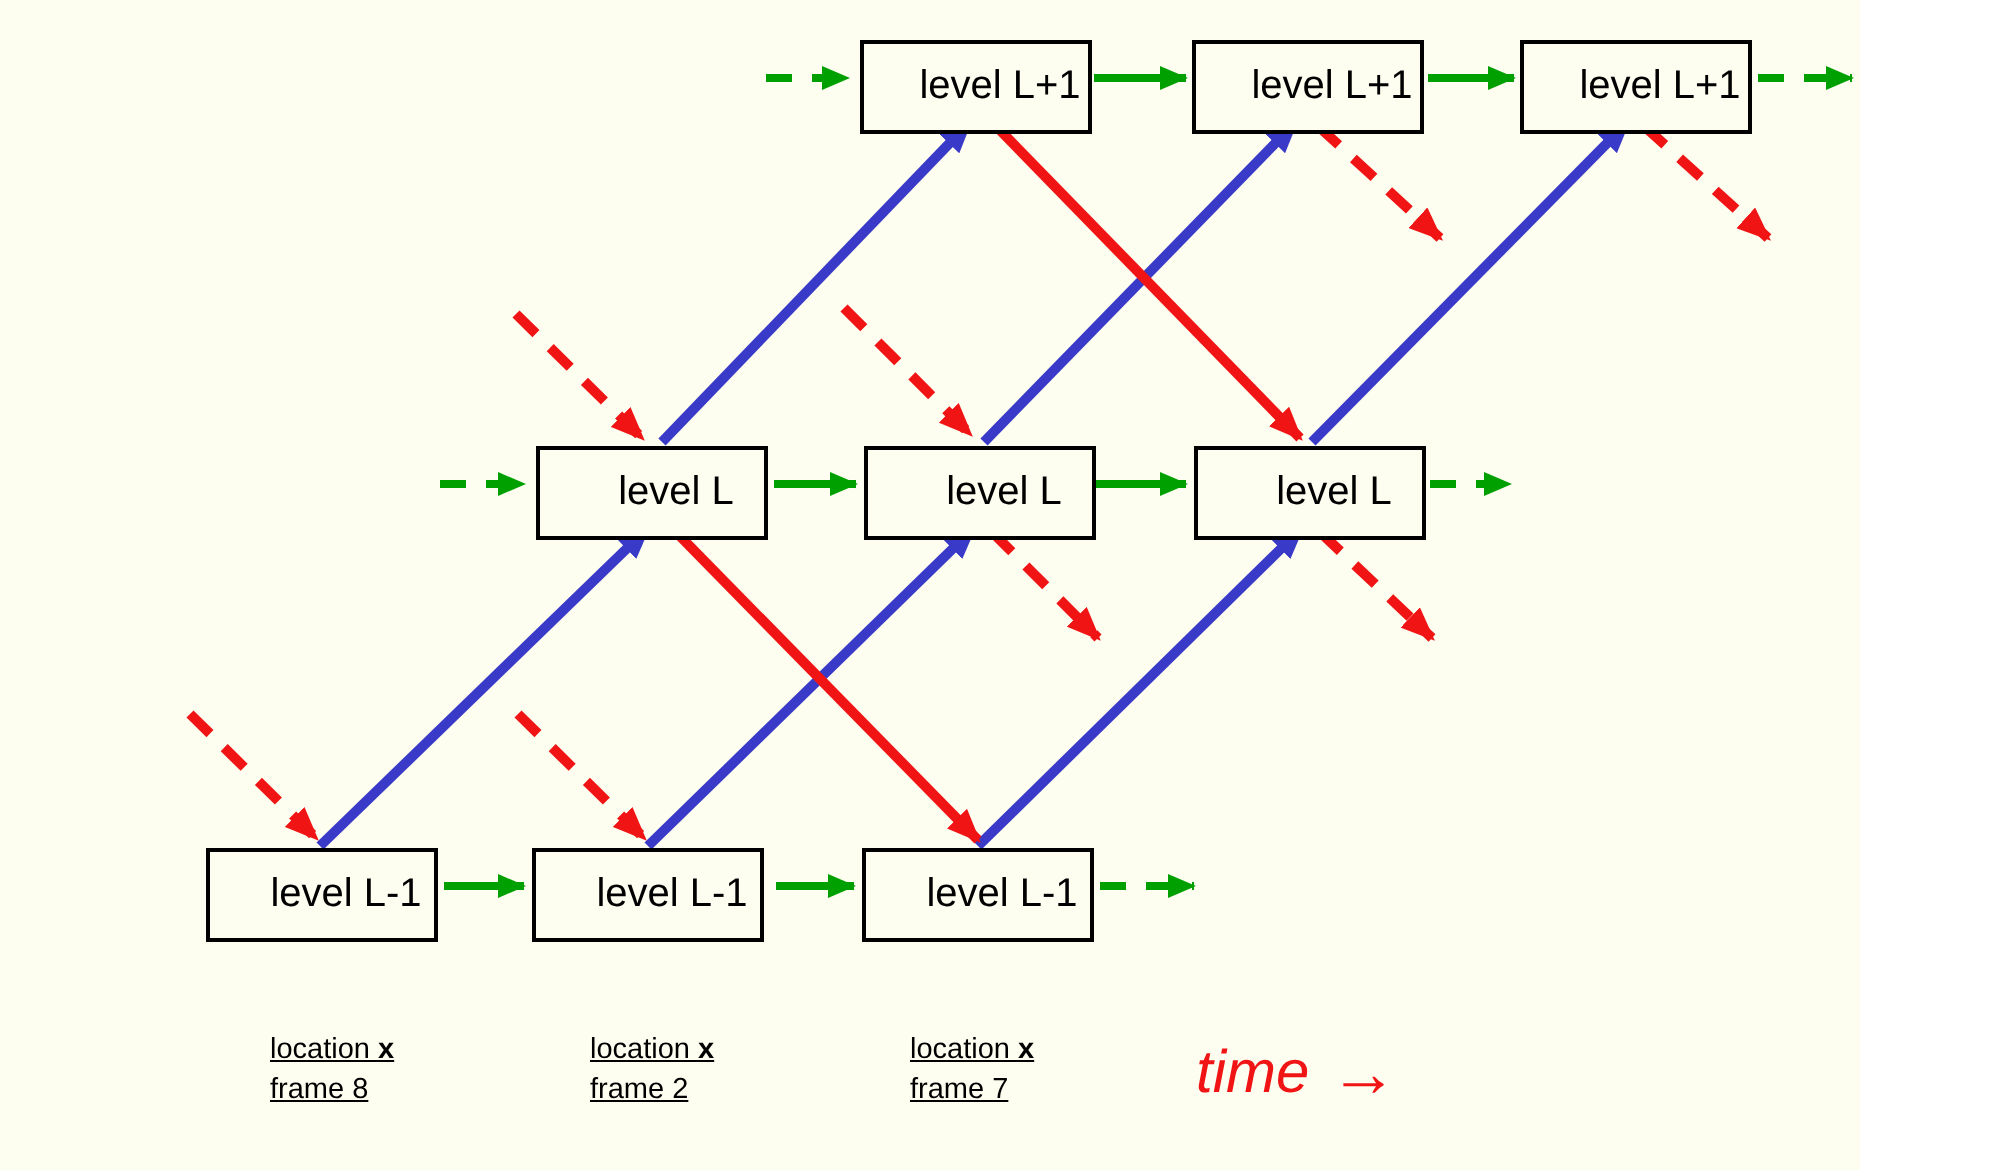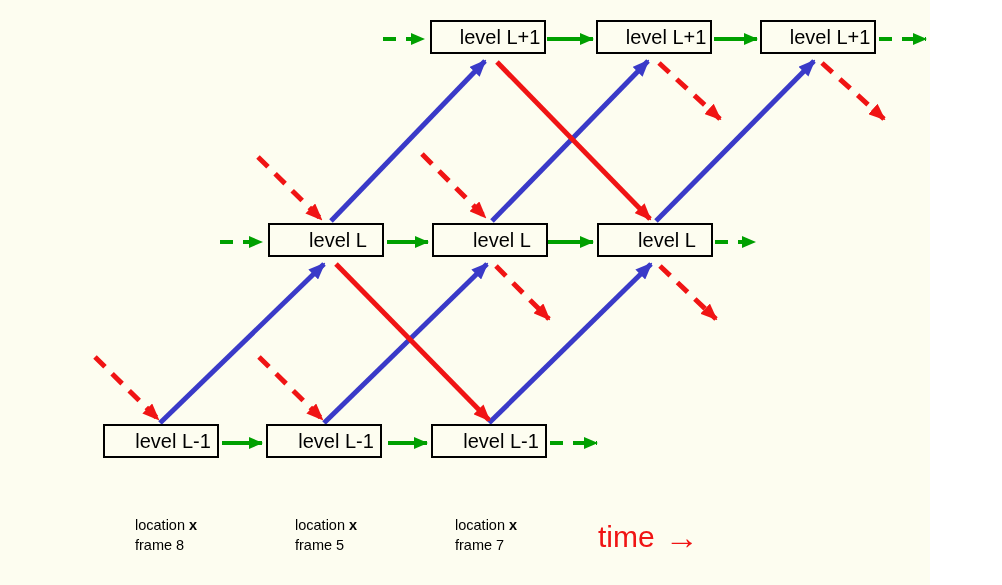--- a/index.html
+++ b/index.html
@@ -1,32 +1,32 @@
 <!DOCTYPE html>
 <html><head>
 <meta charset="utf-8">
 <style>
   html,body{margin:0;padding:0;}
   body{background:#ffffff;font-family:"Liberation Sans", sans-serif;}
   .stage{position:relative;width:1002px;height:585px;background:#ffffff;overflow:hidden;}
   .slide-bg{position:absolute;left:0;top:0;width:930px;height:585px;background:#FDFDF0;}
   svg.arrows{position:absolute;left:0;top:0;width:1002px;height:585px;}
   .node{
-    position:absolute;width:116px;height:34px;box-sizing:border-box;
+    position:absolute;width:116px;height:47px;box-sizing:border-box;
     border:2px solid #000;background:#FDFDF0;
     display:flex;align-items:center;justify-content:center;
     font-size:20px;color:#000;letter-spacing:0px;z-index:2;padding-left:24px;
   }
   .col-label{
-    position:absolute;font-size:14.5px;line-height:20px;color:#000;z-index:2;white-space:nowrap;
+    position:absolute;font-size:14.5px;line-height:20px;color:#000;z-index:2;white-space:nowrap;text-decoration:underline;
   }
   .col-label .loc-var{font-weight:bold;}
   .time-label{
     position:absolute;left:598px;top:520px;color:#F01414;font-size:30px;z-index:2;
-    display:flex;align-items:center;white-space:nowrap;
+    display:flex;align-items:center;white-space:nowrap;font-style:italic;
   }
   .time-label .time-arrow{font-size:34px;margin-left:10px;line-height:30px;}
 </style>
 </head>
 <body>
 
 <div class="stage">
   <div class="slide-bg"></div>
 
   <svg class="arrows" viewBox="0 0 1002 585" xmlns="http://www.w3.org/2000/svg">
@@ -88,21 +88,21 @@
   <div class="node" style="left:103px;top:424px;">level L-1</div>
   <div class="node" style="left:266px;top:424px;">level L-1</div>
   <div class="node" style="left:431px;top:424px;">level L-1</div>
 
   <div class="col-label" style="left:135px;top:515px;">
     <div><span>location</span>&nbsp;<span class="loc-var">x</span></div>
     <div>frame 8</div>
   </div>
   <div class="col-label" style="left:295px;top:515px;">
     <div><span>location</span>&nbsp;<span class="loc-var">x</span></div>
-    <div>frame 5</div>
+    <div>frame 2</div>
   </div>
   <div class="col-label" style="left:455px;top:515px;">
     <div><span>location</span>&nbsp;<span class="loc-var">x</span></div>
     <div>frame 7</div>
   </div>
 
   <div class="time-label">
     <span>time</span>
     <span class="time-arrow">→</span>
   </div>

